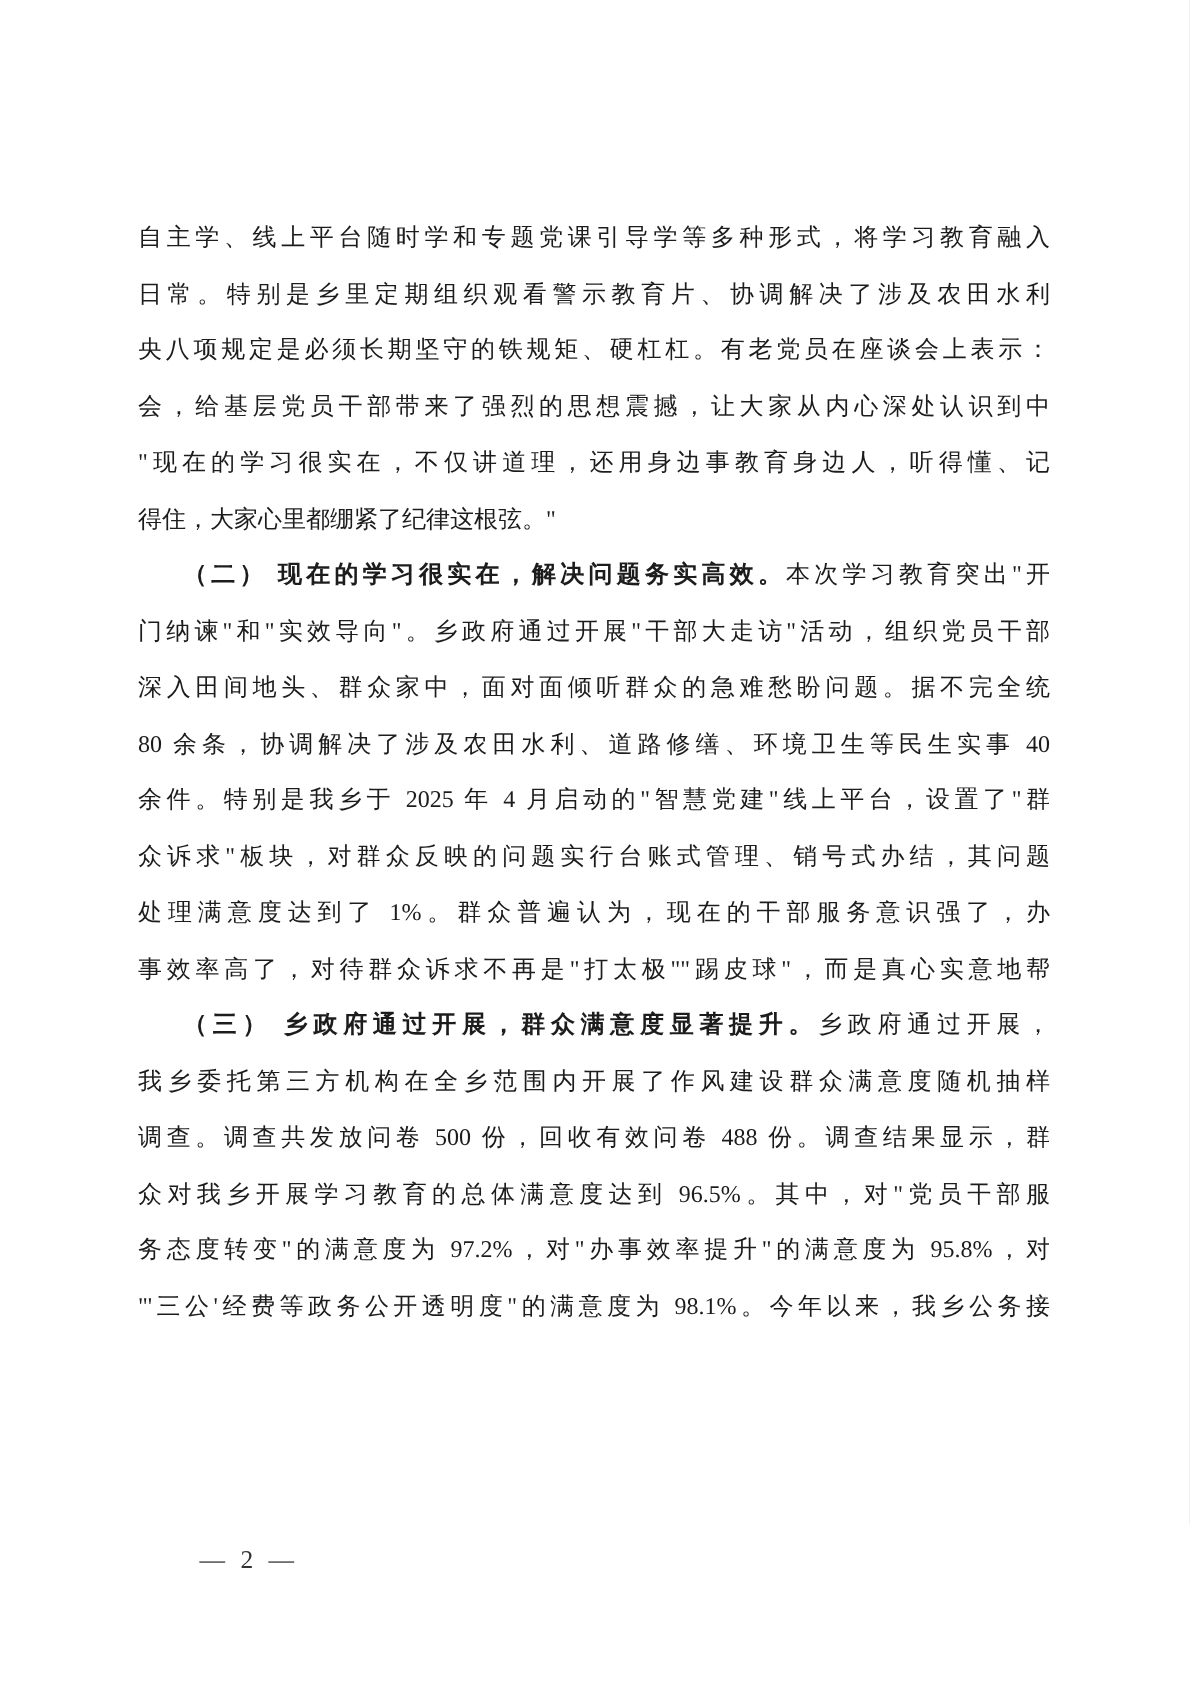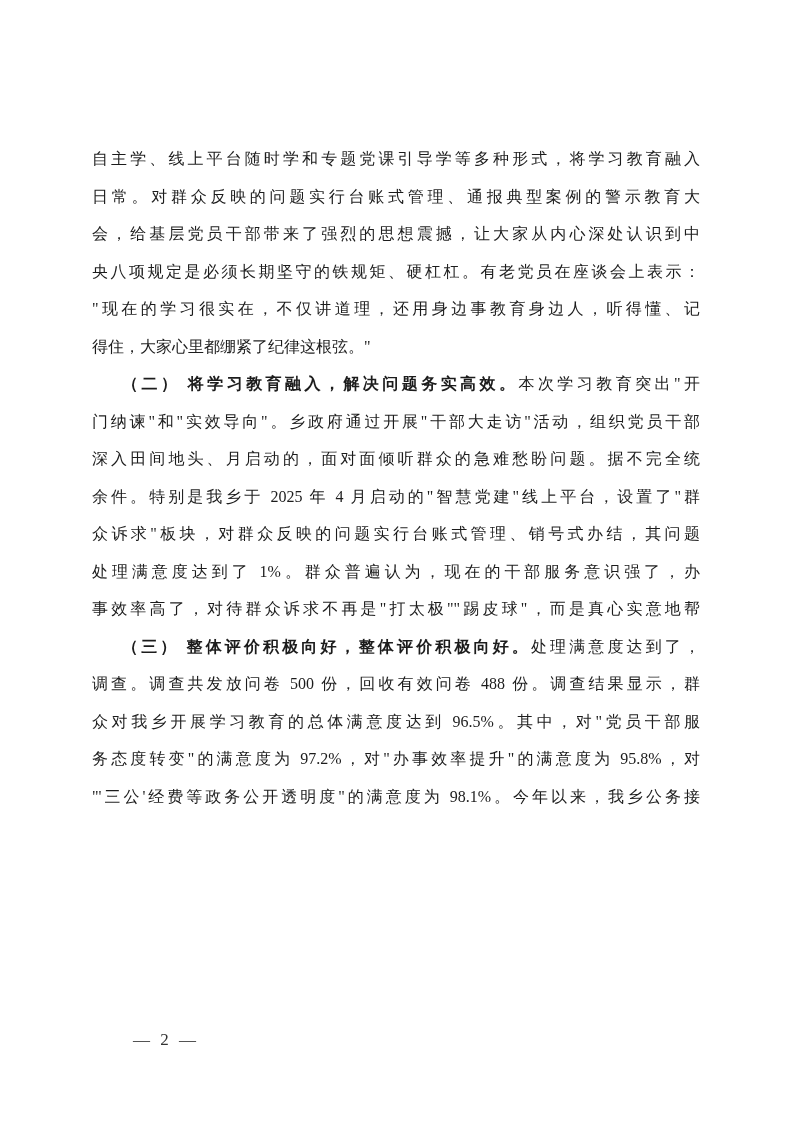--- a/index.html
+++ b/index.html
@@ -50,32 +50,34 @@
     color: #333333;
     letter-spacing: 3px;
   }
 </style>
 </head>
 <body>
 
 <div class="sheet">
   <div class="doc-body">
       <div class="line fill"><span>自主学、线上平台随时学和专题党课引导学等多种形式，将学习教育融入</span></div>
-      <div class="line fill"><span>日常。对群众反映的问题实行台账式管理、通报典型案例的警示教育大</span></div>
+      <div class="line fill"><span>日常。特别是乡里定期组织观看警示教育片、协调解决了涉及农田水利</span></div>
+      <div class="line fill"><span>央八项规定是必须长期坚守的铁规矩、硬杠杠。有老党员在座谈会上表示：</span></div>
       <div class="line fill"><span>会，给基层党员干部带来了强烈的思想震撼，让大家从内心深处认识到中</span></div>
-      <div class="line fill"><span>央八项规定是必须长期坚守的铁规矩、硬杠杠。有老党员在座谈会上表示：</span></div>
       <div class="line fill"><span>"现在的学习很实在，不仅讲道理，还用身边事教育身边人，听得懂、记</span></div>
       <div class="line"><span>得住，大家心里都绷紧了纪律这根弦。"</span></div>
-      <div class="line fill indent"><span class="bold">（二） 将学习教育融入，解决问题务实高效。</span><span>本次学习教育突出"开</span></div>
+      <div class="line fill indent"><span class="bold">（二） 现在的学习很实在，解决问题务实高效。</span><span>本次学习教育突出"开</span></div>
       <div class="line fill"><span>门纳谏"和"实效导向"。乡政府通过开展"干部大走访"活动，组织党员干部</span></div>
-      <div class="line fill"><span>深入田间地头、月启动的，面对面倾听群众的急难愁盼问题。据不完全统</span></div>
+      <div class="line fill"><span>深入田间地头、群众家中，面对面倾听群众的急难愁盼问题。据不完全统</span></div>
+      <div class="line fill"><span>80 余条，协调解决了涉及农田水利、道路修缮、环境卫生等民生实事 40</span></div>
       <div class="line fill"><span>余件。特别是我乡于 2025 年 4 月启动的"智慧党建"线上平台，设置了"群</span></div>
       <div class="line fill"><span>众诉求"板块，对群众反映的问题实行台账式管理、销号式办结，其问题</span></div>
       <div class="line fill"><span>处理满意度达到了 1%。群众普遍认为，现在的干部服务意识强了，办</span></div>
       <div class="line fill"><span>事效率高了，对待群众诉求不再是"打太极""踢皮球"，而是真心实意地帮</span></div>
-      <div class="line fill indent"><span class="bold">（三） 整体评价积极向好，整体评价积极向好。</span><span>处理满意度达到了，</span></div>
+      <div class="line fill indent"><span class="bold">（三） 乡政府通过开展，群众满意度显著提升。</span><span>乡政府通过开展，</span></div>
+      <div class="line fill"><span>我乡委托第三方机构在全乡范围内开展了作风建设群众满意度随机抽样</span></div>
       <div class="line fill"><span>调查。调查共发放问卷 500 份，回收有效问卷 488 份。调查结果显示，群</span></div>
       <div class="line fill"><span>众对我乡开展学习教育的总体满意度达到 96.5%。其中，对"党员干部服</span></div>
       <div class="line fill"><span>务态度转变"的满意度为 97.2%，对"办事效率提升"的满意度为 95.8%，对</span></div>
       <div class="line fill"><span>"'三公'经费等政务公开透明度"的满意度为 98.1%。今年以来，我乡公务接</span></div>
     </div>
   <div class="page-number">— 2 —</div>
 </div>
 
 </body></html>

